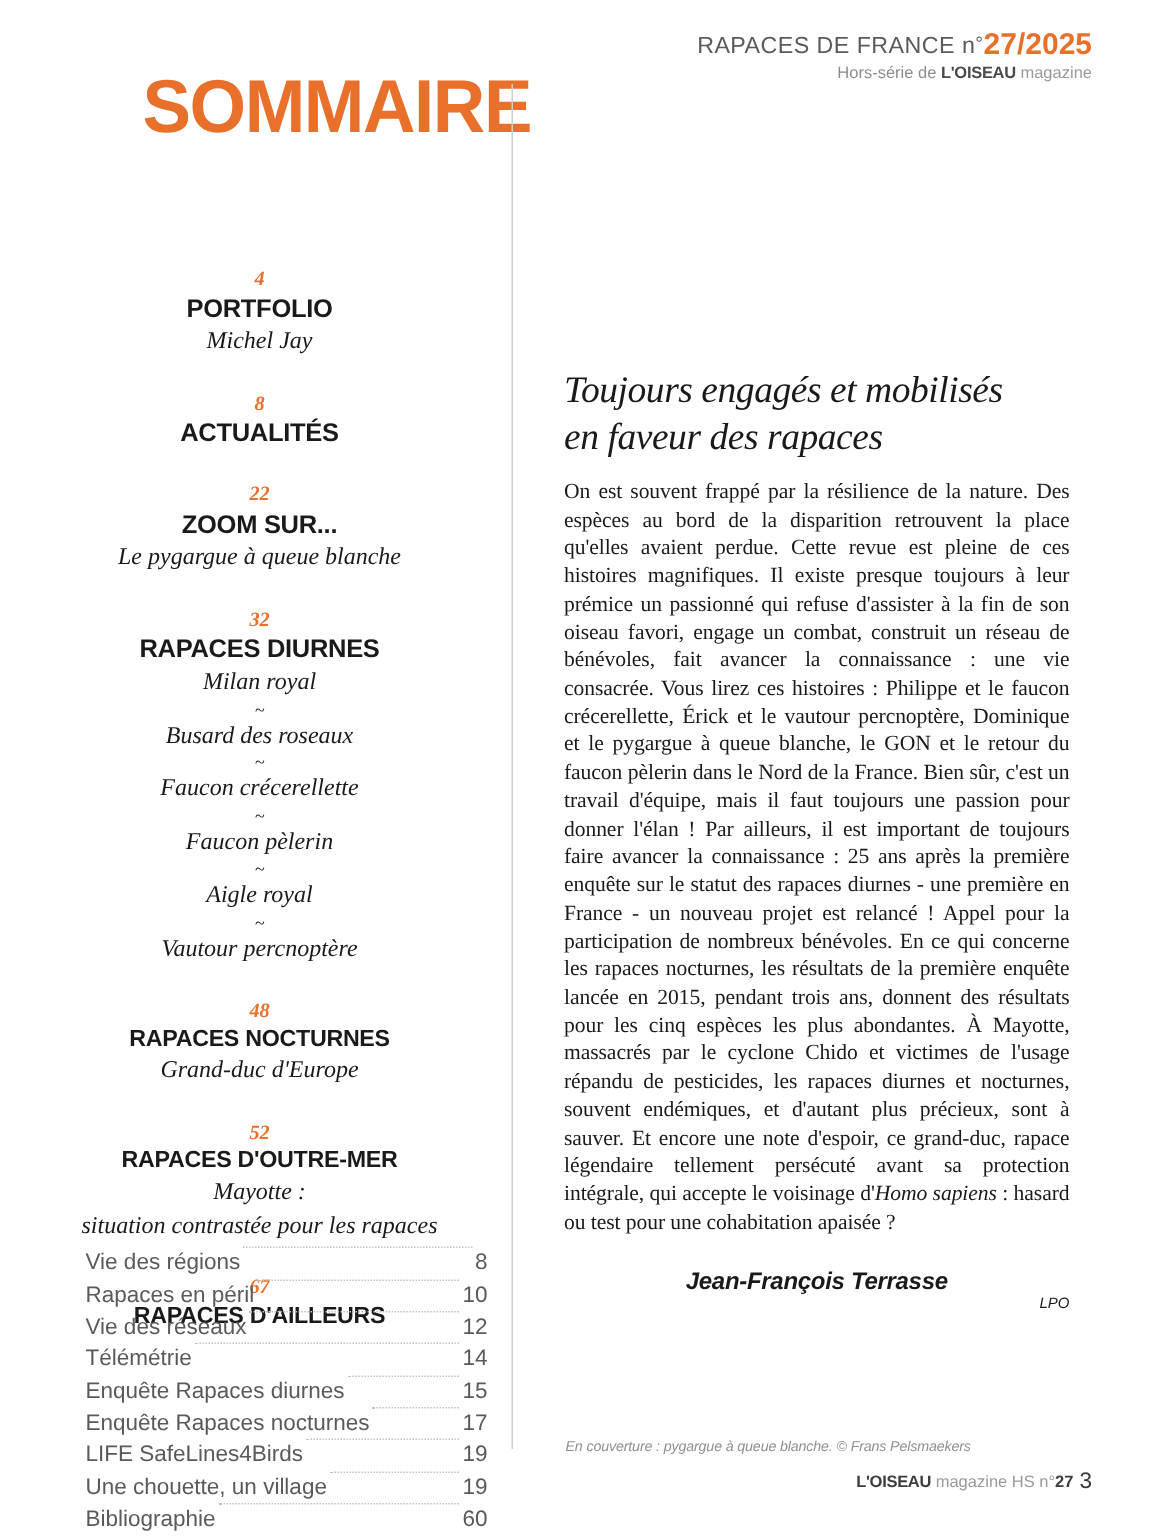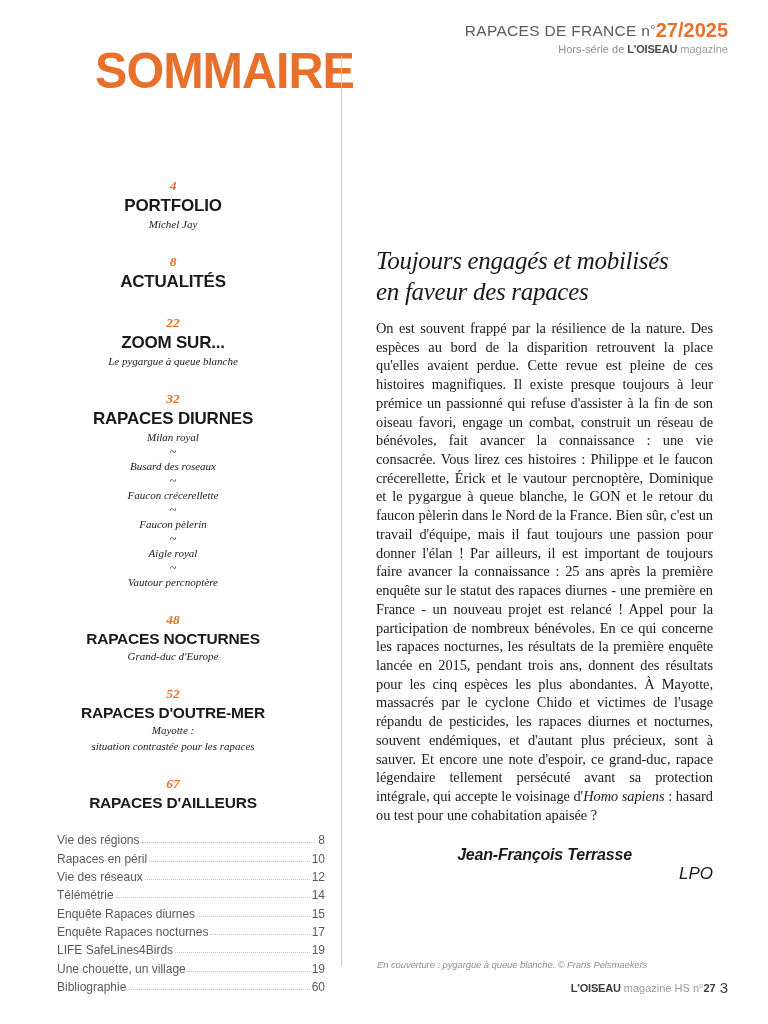--- a/index.html
+++ b/index.html
@@ -56,21 +56,21 @@
     font-style: italic; font-weight: 700; font-size: 13.5px;
     line-height: 1.2; margin-bottom: 1px;
   }
   .toc-title {
     font-size: 17px; font-weight: 700; color: #1a1a1a;
     letter-spacing: -.2px; line-height: 1.25;
   }
   .toc-title.small { font-size: 15.5px; }
   .toc-sub {
     font-family: "Liberation Serif", serif; font-style: italic;
-    font-size: 11px; color: #1a1a1a; line-height: 1.35; margin-top: 1px;
+    font-size: 16px; color: #1a1a1a; line-height: 1.35; margin-top: 1px;
   }
 
   
   .edito { position: absolute; left: 376px; top: 246px; width: 337px; }
   .edito-title {
     font-family: "Liberation Serif", serif; font-style: italic;
     font-size: 25px; color: #1a1a1a; line-height: 1.22;
     letter-spacing: -.3px; margin-bottom: 12px;
   }
   .edito-body {
@@ -78,30 +78,30 @@
     color: #1a1a1a; line-height: 1.30; text-align: justify;
     hyphens: none; letter-spacing: -.05px;
   }
   .edito-body i { font-style: italic; }
   .edito-sign {
     margin-top: 22px; text-align: center;
     font-size: 16px; font-weight: 700; font-style: italic;
     color: #1a1a1a; letter-spacing: -.2px;
   }
   .edito-org {
-    text-align: right; font-size: 17px; font-style: italic; color: #1a1a1a;
+    text-align: right; font-size: 10px; font-style: italic; color: #1a1a1a;
   }
 
   
   .rubriques {
     position: absolute; left: 57px; top: 831px; width: 268px;
   }
   .rub-row {
-    display: flex; align-items: flex-end;
-    font-size: 12px; color: #5a5a5a; line-height: 1.0;
+    display: flex; align-items: flex-start;
+    font-size: 15px; color: #5a5a5a; line-height: 1.0;
     padding: 3.2px 0;
   }
   .rub-label { white-space: nowrap; }
   .rub-dots {
     flex: 1 1 auto; margin: 0 2px;
     border-bottom: 1px dotted #c2c2c2; transform: translateY(-3px);
   }
   .rub-page { white-space: nowrap; }
 
   

